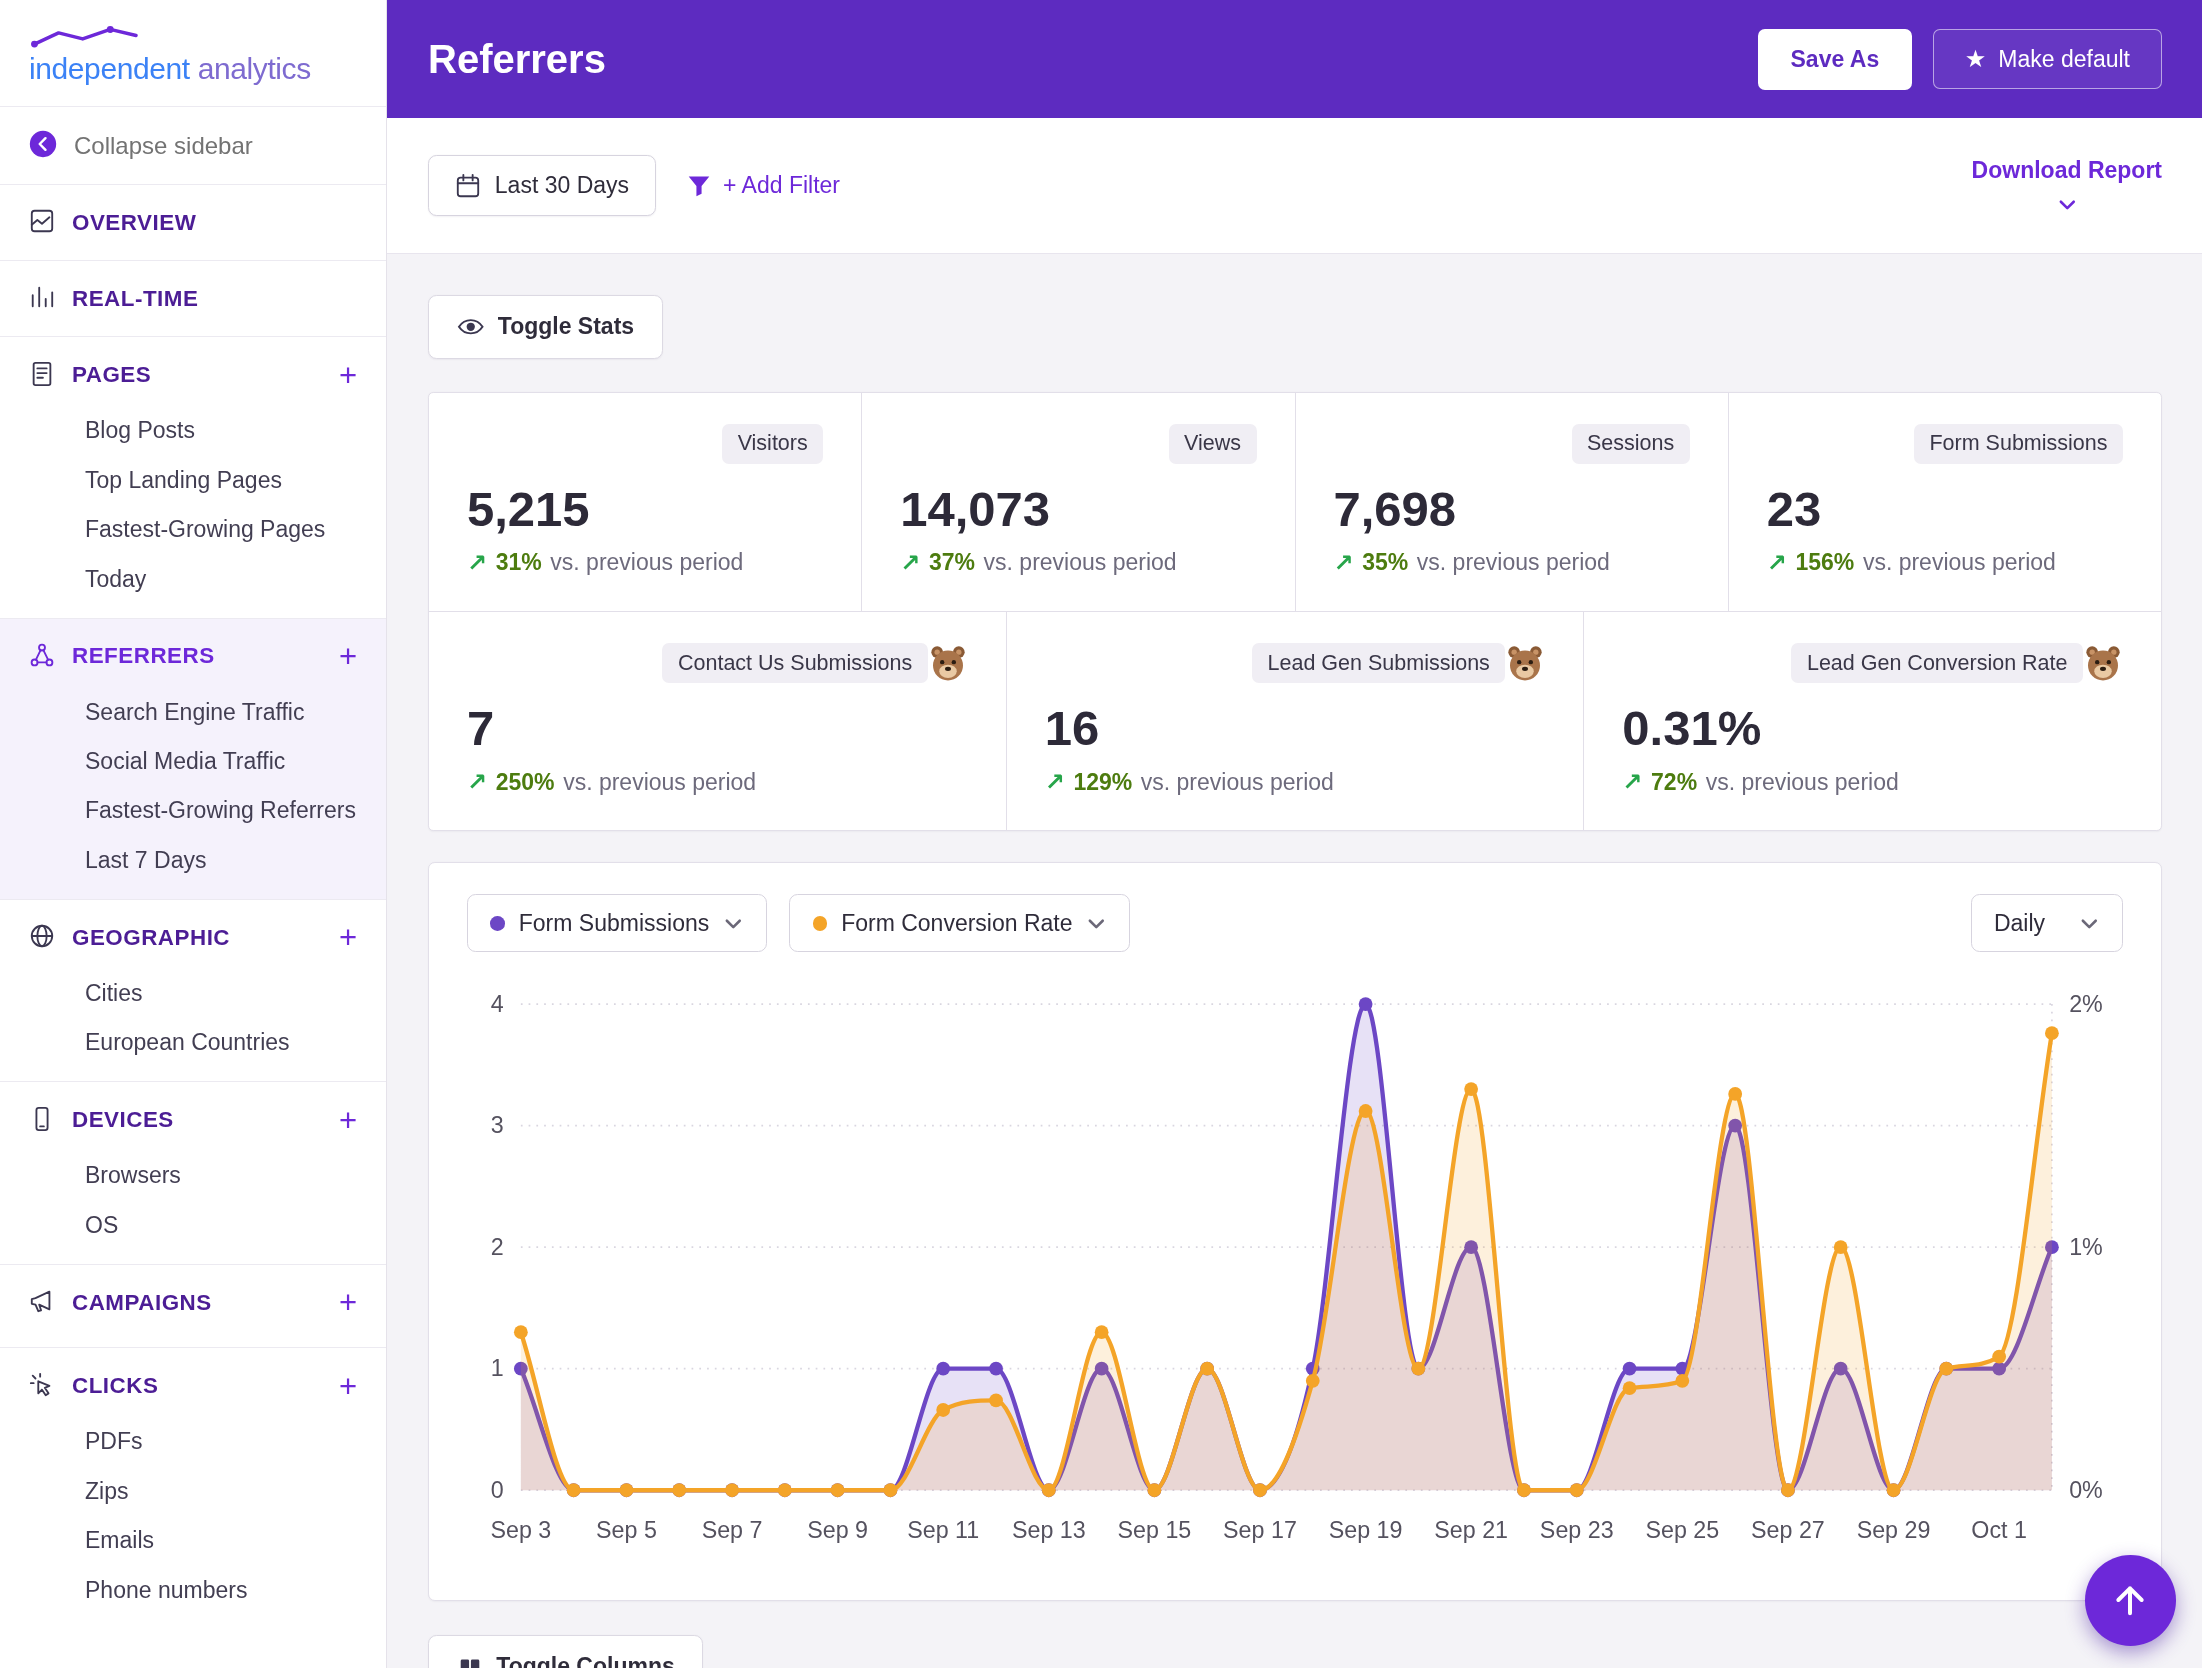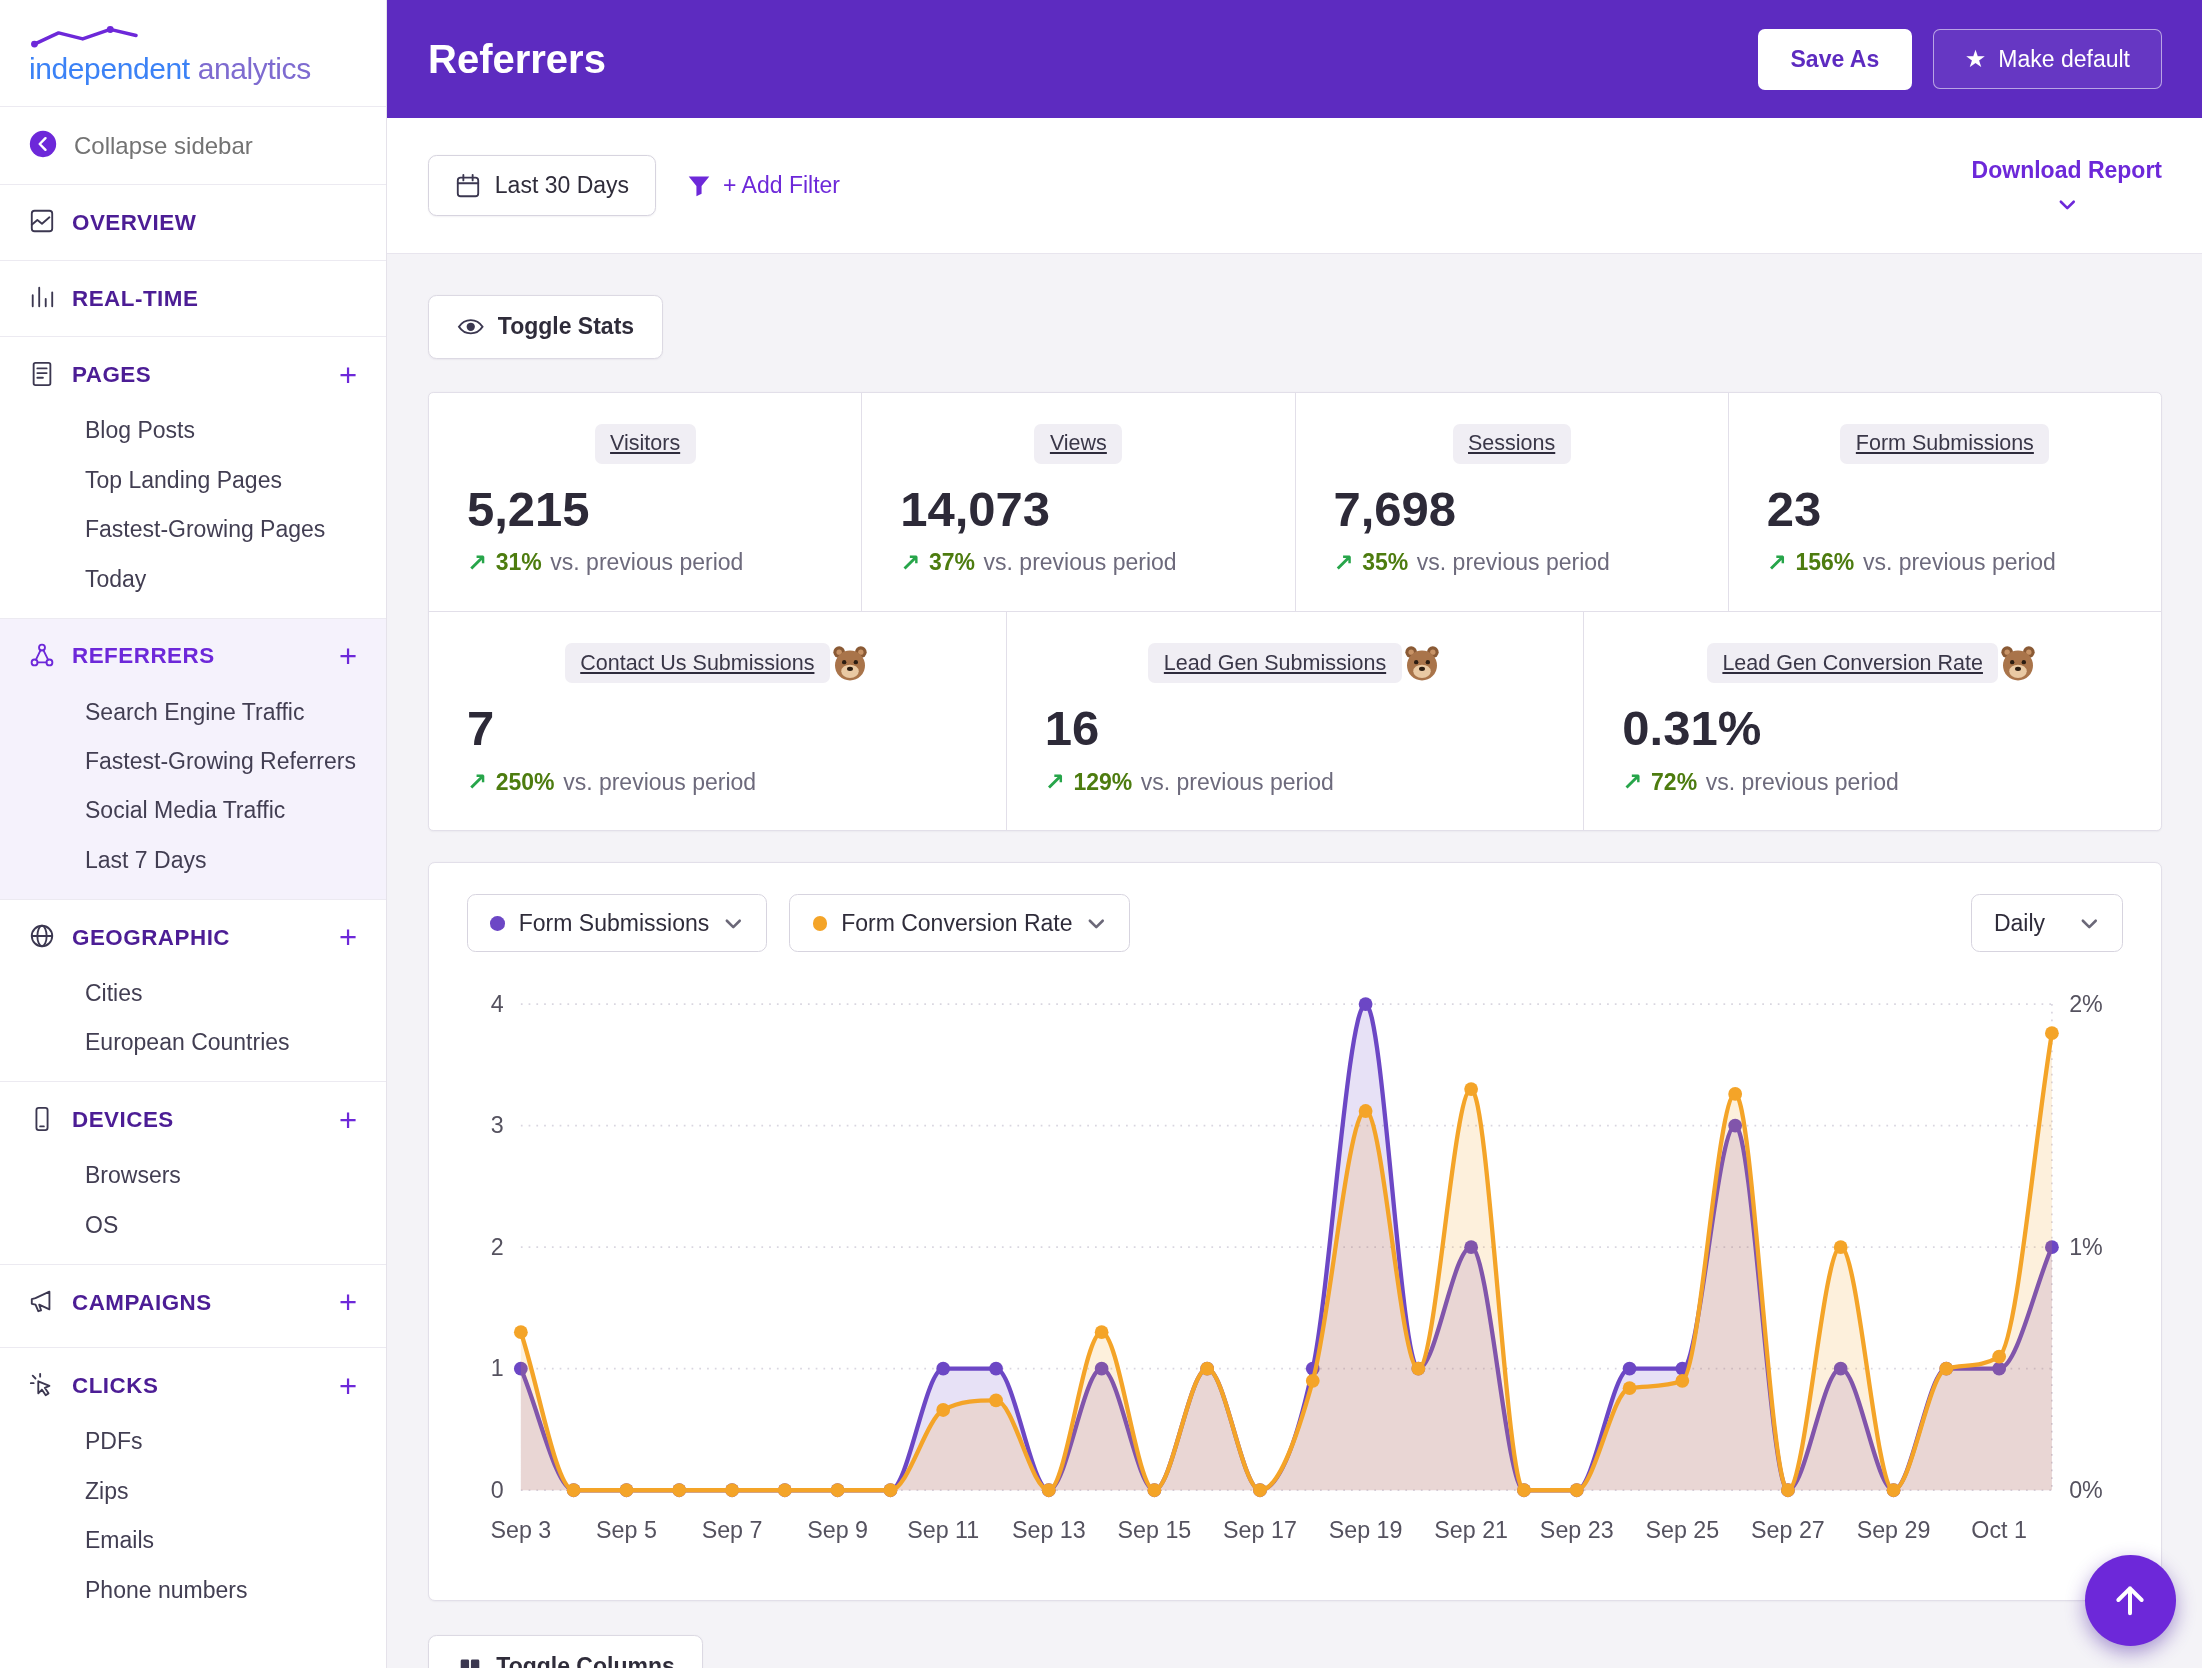--- a/index.html
+++ b/index.html
@@ -44,21 +44,21 @@
   .btn-download { display:flex; align-items:center; gap:10.3px; background:none; border:none; color:#6d28d9; font-size:23px; font-weight:bold; cursor:pointer; font-family:inherit;flex-direction:column; }
 
   .content { flex:1; background:#f4f3f7; padding:41px 41px 0; overflow:hidden; }
   .btn-toggle { display:flex; align-items:center; gap:13.8px; background:#fff; border:0.9px solid #dcd9e3; border-radius:8.6px; padding:17px 27.5px; font-size:23px; font-weight:600; color:#2f2c3a; cursor:pointer; box-shadow:0 0.9px 1.7px rgba(30,20,60,0.05); font-family:inherit; }
 
   .stats-panel { margin-top:33px; background:#fff; border:0.9px solid #e2dfe9; border-radius:5.2px; box-shadow:0 0.9px 1.7px rgba(30,20,60,0.04); overflow:hidden; }
   .stats-row { display:flex; }
   .stats-row.row2 { border-top:0.9px solid #e2dfe9; }
   .stat-cell { flex:1; padding:31px 38px 34px; border-right:0.9px solid #e2dfe9; }
   .stat-cell:last-child { border-right:none; }
-  .stat-top { display:flex; align-items:flex-start; justify-content:center;text-decoration:underline; }
+  .stat-top { display:flex; align-items:flex-start; justify-content:flex-end; }
   .stat-pill { display:inline-block; background:#f0eef4; color:#3a3748; font-size:21.5px; font-weight:500; padding:7.7px 15.5px; border-radius:6.9px; }
   .stat-value { font-size:49px; font-weight:bold; color:#2d2a38; margin:17px 0 12px; }
   .stat-change { display:flex; align-items:center; gap:8.6px; font-size:23px; }
   .stat-arrow { color:#27a54a; font-weight:bold; font-size:24px; }
   .stat-pct { color:#4d7c0f; font-weight:bold; }
   .stat-vs { color:#6d6a7c; }
 
   .chart-card { margin-top:31px; background:#fff; border:0.9px solid #e2dfe9; border-radius:6.9px; box-shadow:0 0.9px 1.7px rgba(30,20,60,0.04); padding:31px 38px 24px; }
   .chart-head { display:flex; align-items:center; gap:22.4px; margin-bottom:20.6px; }
   .chip { display:flex; align-items:center; gap:13.8px; background:#fff; border:0.9px solid #d7d4df; border-radius:8.6px; padding:14.6px 22.4px; font-size:23px; color:#2f2c3a; font-weight:500; cursor:pointer; font-family:inherit; }
@@ -131,22 +131,22 @@
             <span class="nav-icon"><svg class="nicon" viewBox="0 0 28 28">
                 <circle cx="14" cy="6" r="3.2"></circle>
                 <circle cx="6" cy="22" r="3.2"></circle>
                 <circle cx="22" cy="22" r="3.2"></circle>
                 <path d="M12.5 8.8L7.5 19M15.5 8.8l5 10.2M9.2 22h9.6"></path>
               </svg></span>
             <span class="nav-label">REFERRERS</span>
             <span class="plus">+</span>
           </div>
           <div class="nav-sub">Search Engine Traffic</div>
+          <div class="nav-sub">Social Media Traffic</div>
           <div class="nav-sub">Fastest-Growing Referrers</div>
-          <div class="nav-sub">Social Media Traffic</div>
           <div class="nav-sub">Last 7 Days</div>
         </div>
         <div class="nav-block group">
           <div class="nav-row">
             <span class="nav-icon"><svg class="nicon" viewBox="0 0 28 28">
                 <circle cx="14" cy="14" r="11"></circle>
                 <ellipse cx="14" cy="14" rx="5" ry="11"></ellipse>
                 <path d="M3 14h22"></path>
               </svg></span>
             <span class="nav-label">GEOGRAPHIC</span>

